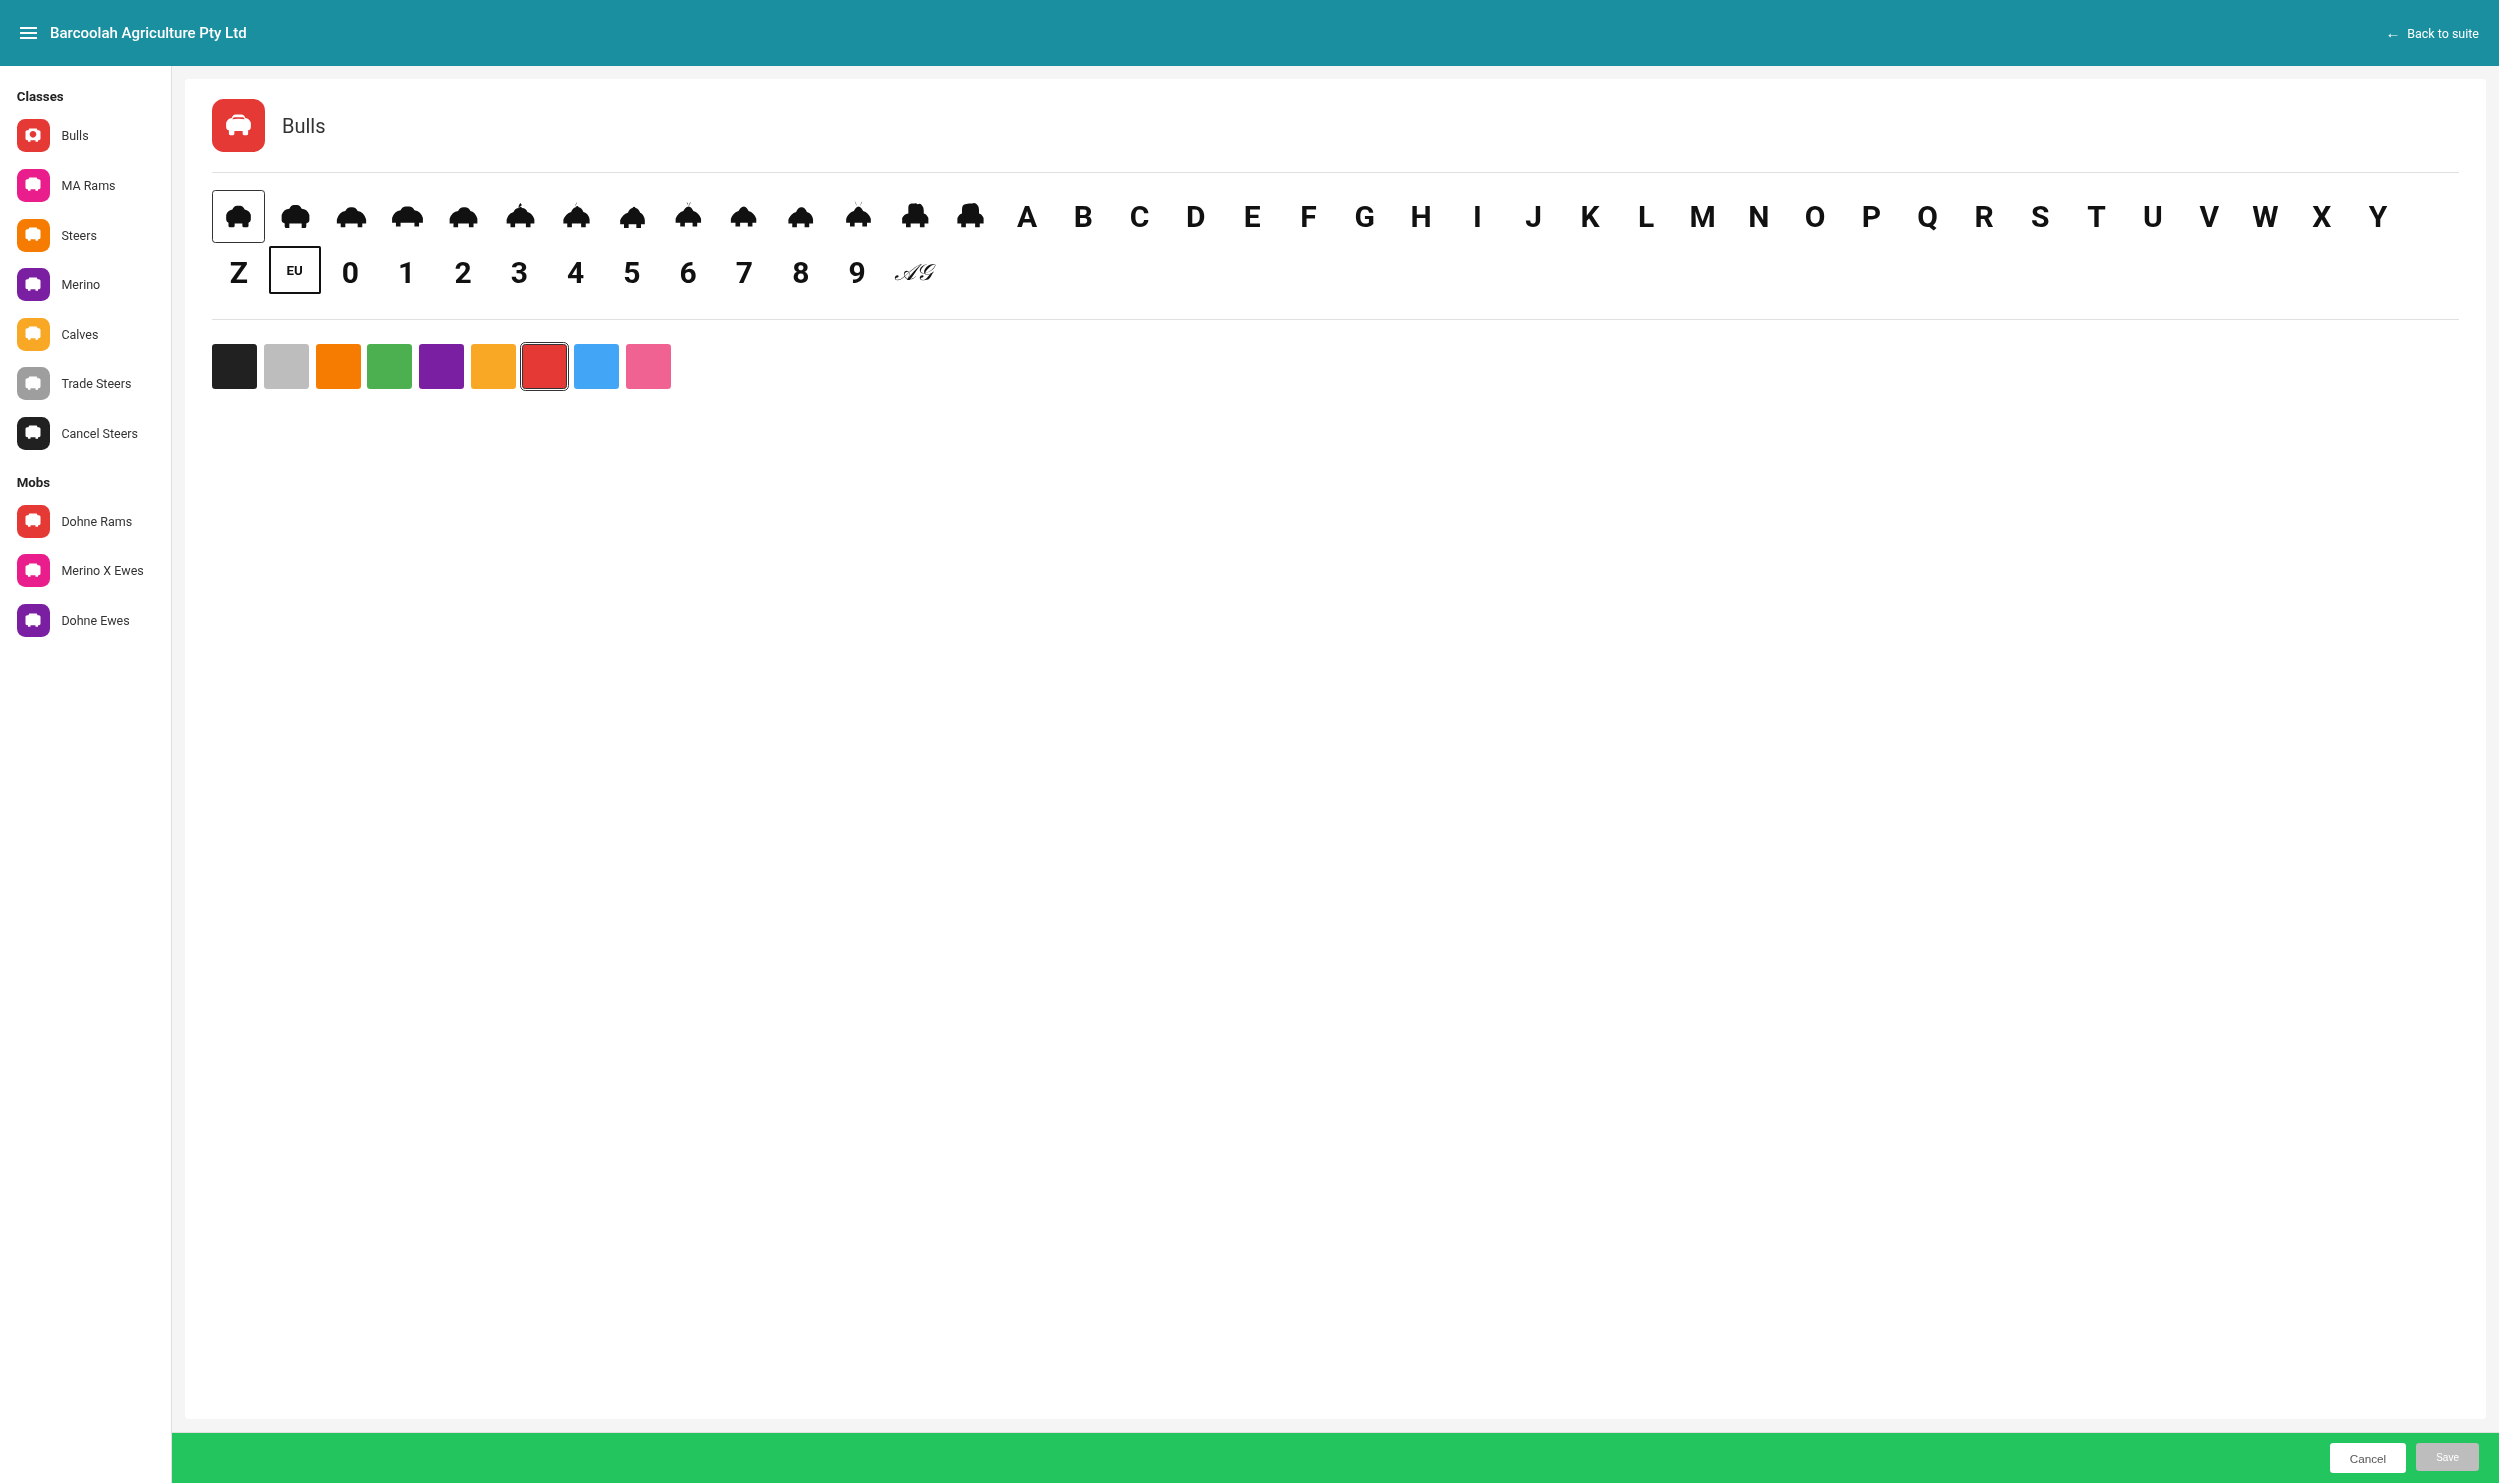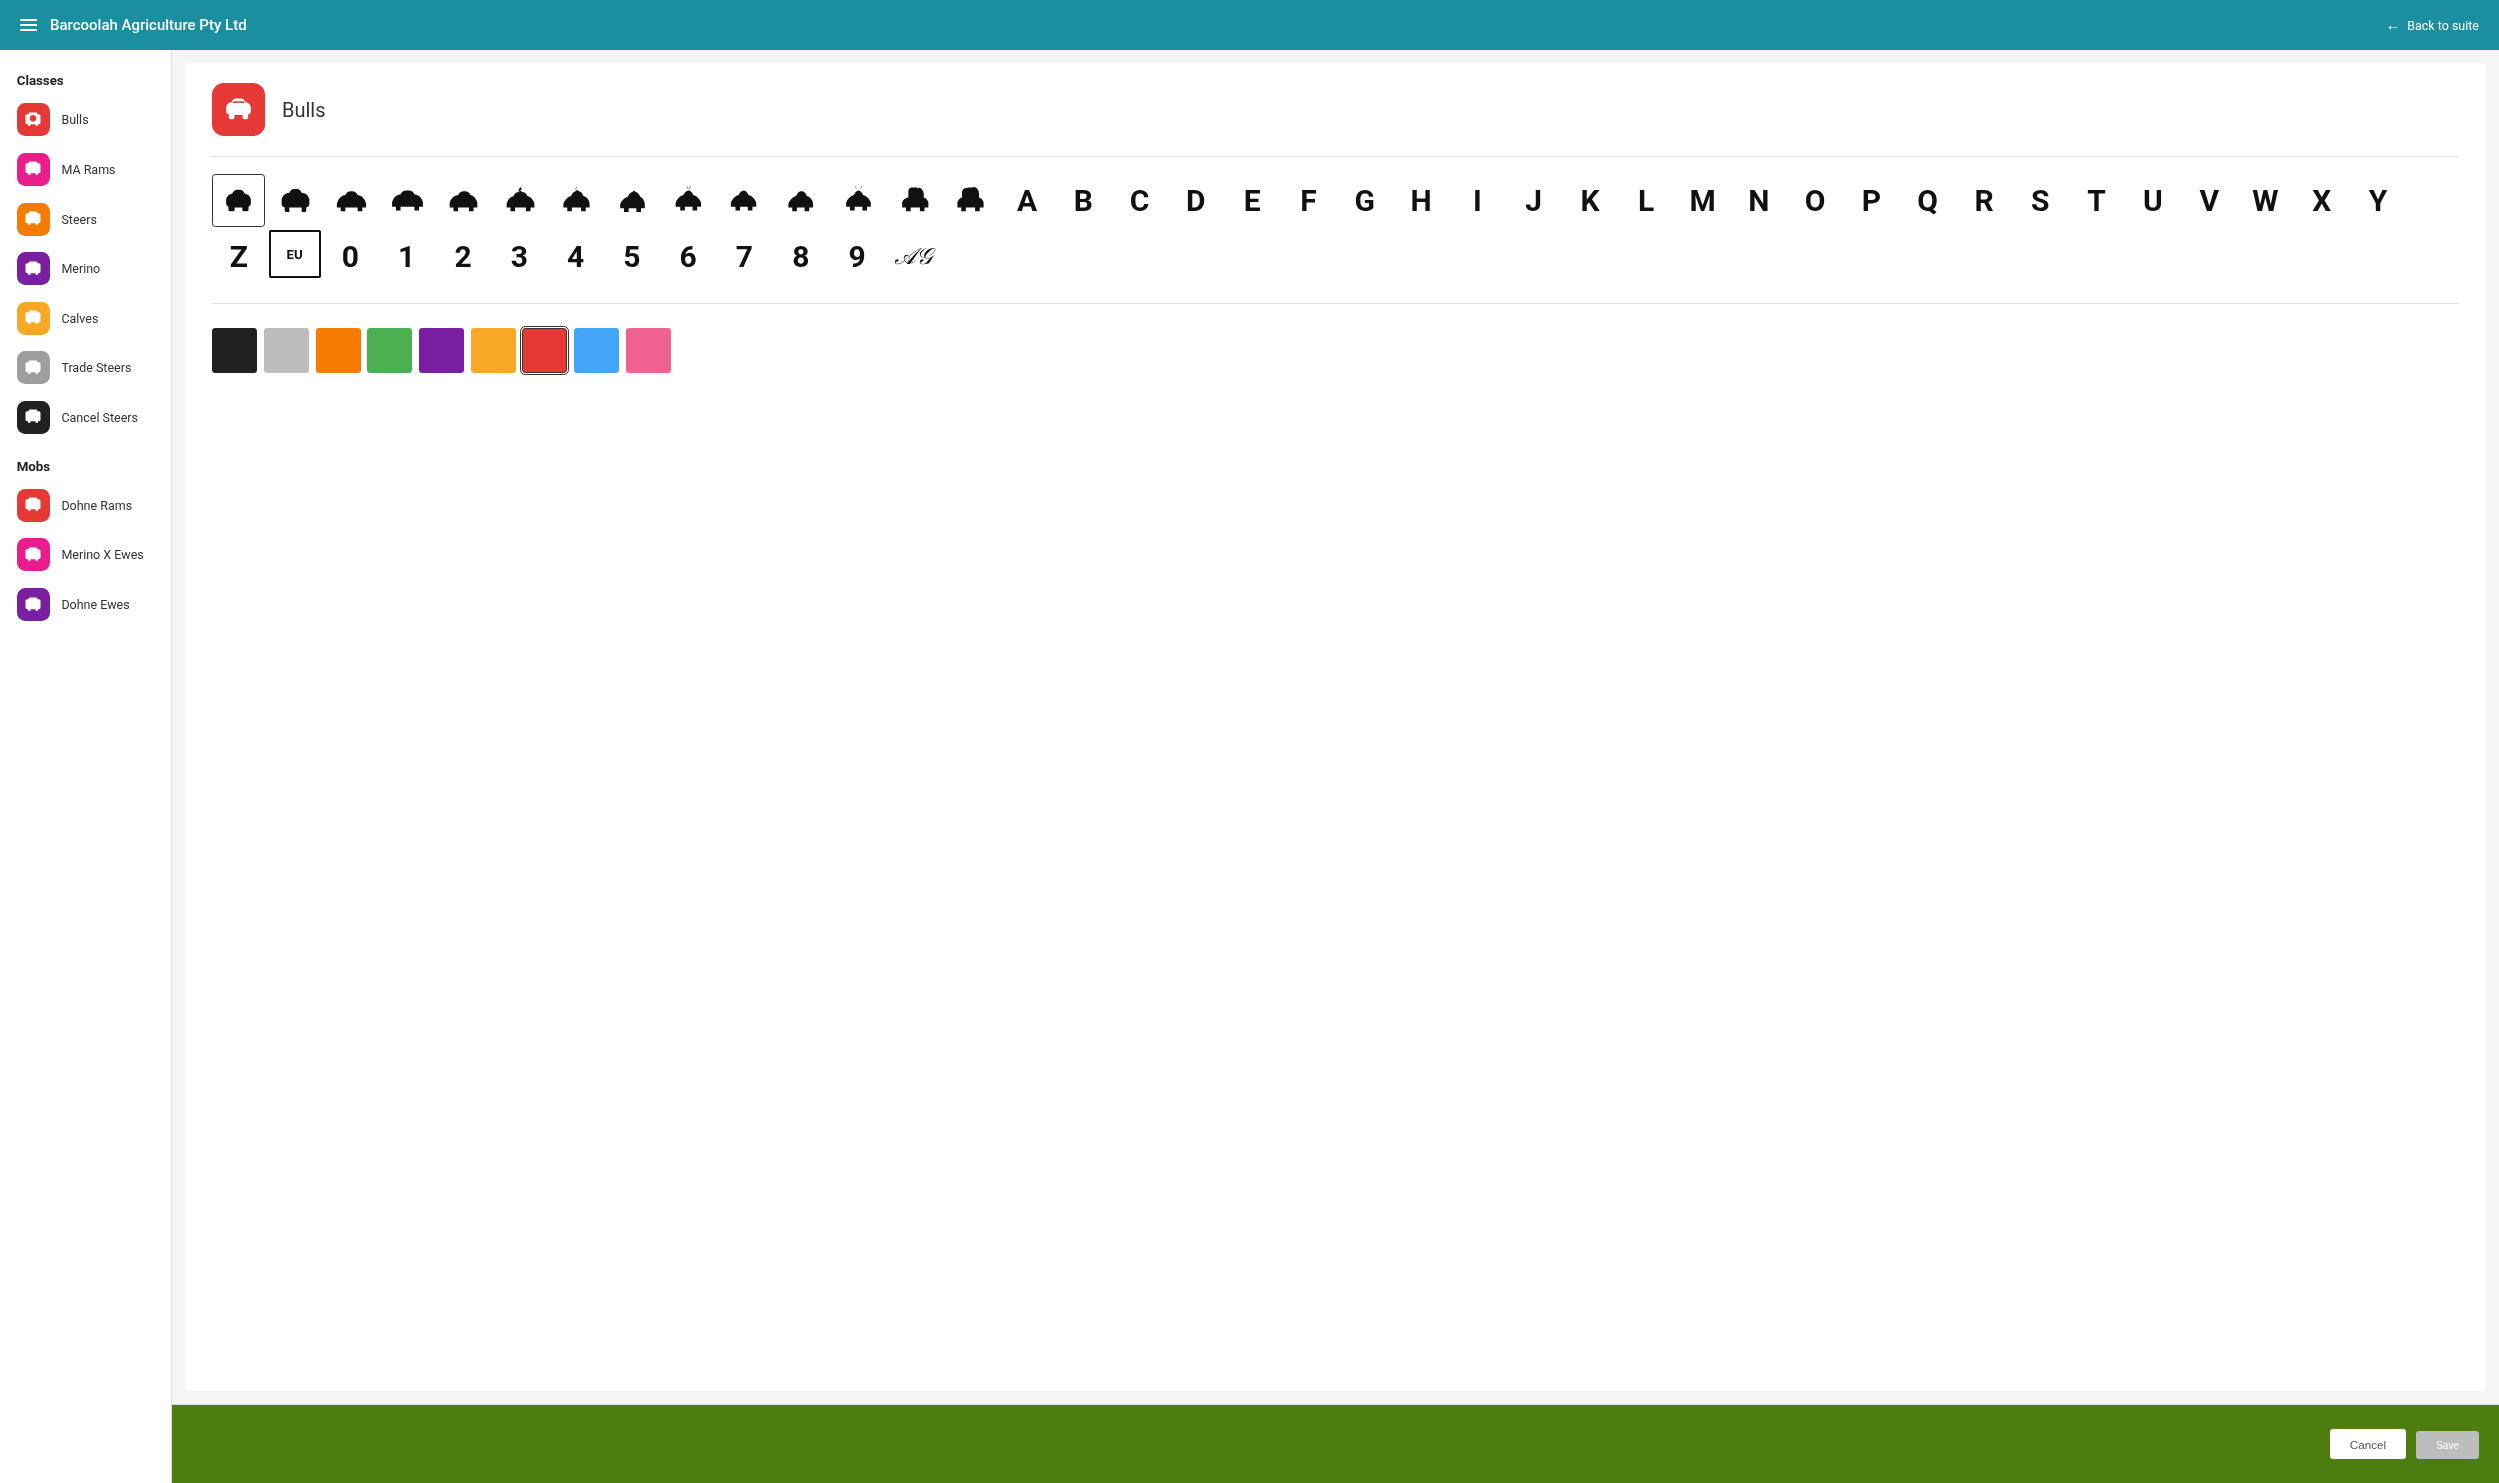--- a/index.html
+++ b/index.html
@@ -6,21 +6,21 @@
     body { font-family: 'Roboto', Arial, sans-serif; background: #f5f5f5; height: 100vh; display: flex; flex-direction: column; }
 
     
     .header {
       background: #1a8fa0;
       color: white;
       display: flex;
       align-items: center;
       justify-content: space-between;
       padding: 0 20px;
-      height: 50px;
+      height: 66px;
       flex-shrink: 0;
     }
     .header-left {
       display: flex;
       align-items: center;
       gap: 13.3px;
     }
     .hamburger-icon {
       display: flex;
       flex-direction: column;
@@ -210,24 +210,24 @@
     .color-cell.selected {
       border: 1.7px solid #333;
       outline: 1.7px solid #333;
       outline-offset: 1.7px;
     }
 
     
     .footer {
       display: flex;
       justify-content: flex-end;
-      align-items: flex-end;
+      align-items: flex-start;
       gap: 10px;
-      padding: 24px 20px;
-      background: #4d7c0f;
+      padding: 10px 20px;
+      background: #22c55e;
       border-top: 0.8px solid #e0e0e0;
     }
     .btn-cancel {
       background: white;
       border: none;
       padding: 8.3px 20px;
       font-size: 11.7px;
       color: #555;
       cursor: pointer;
       border-radius: 3.3px;

